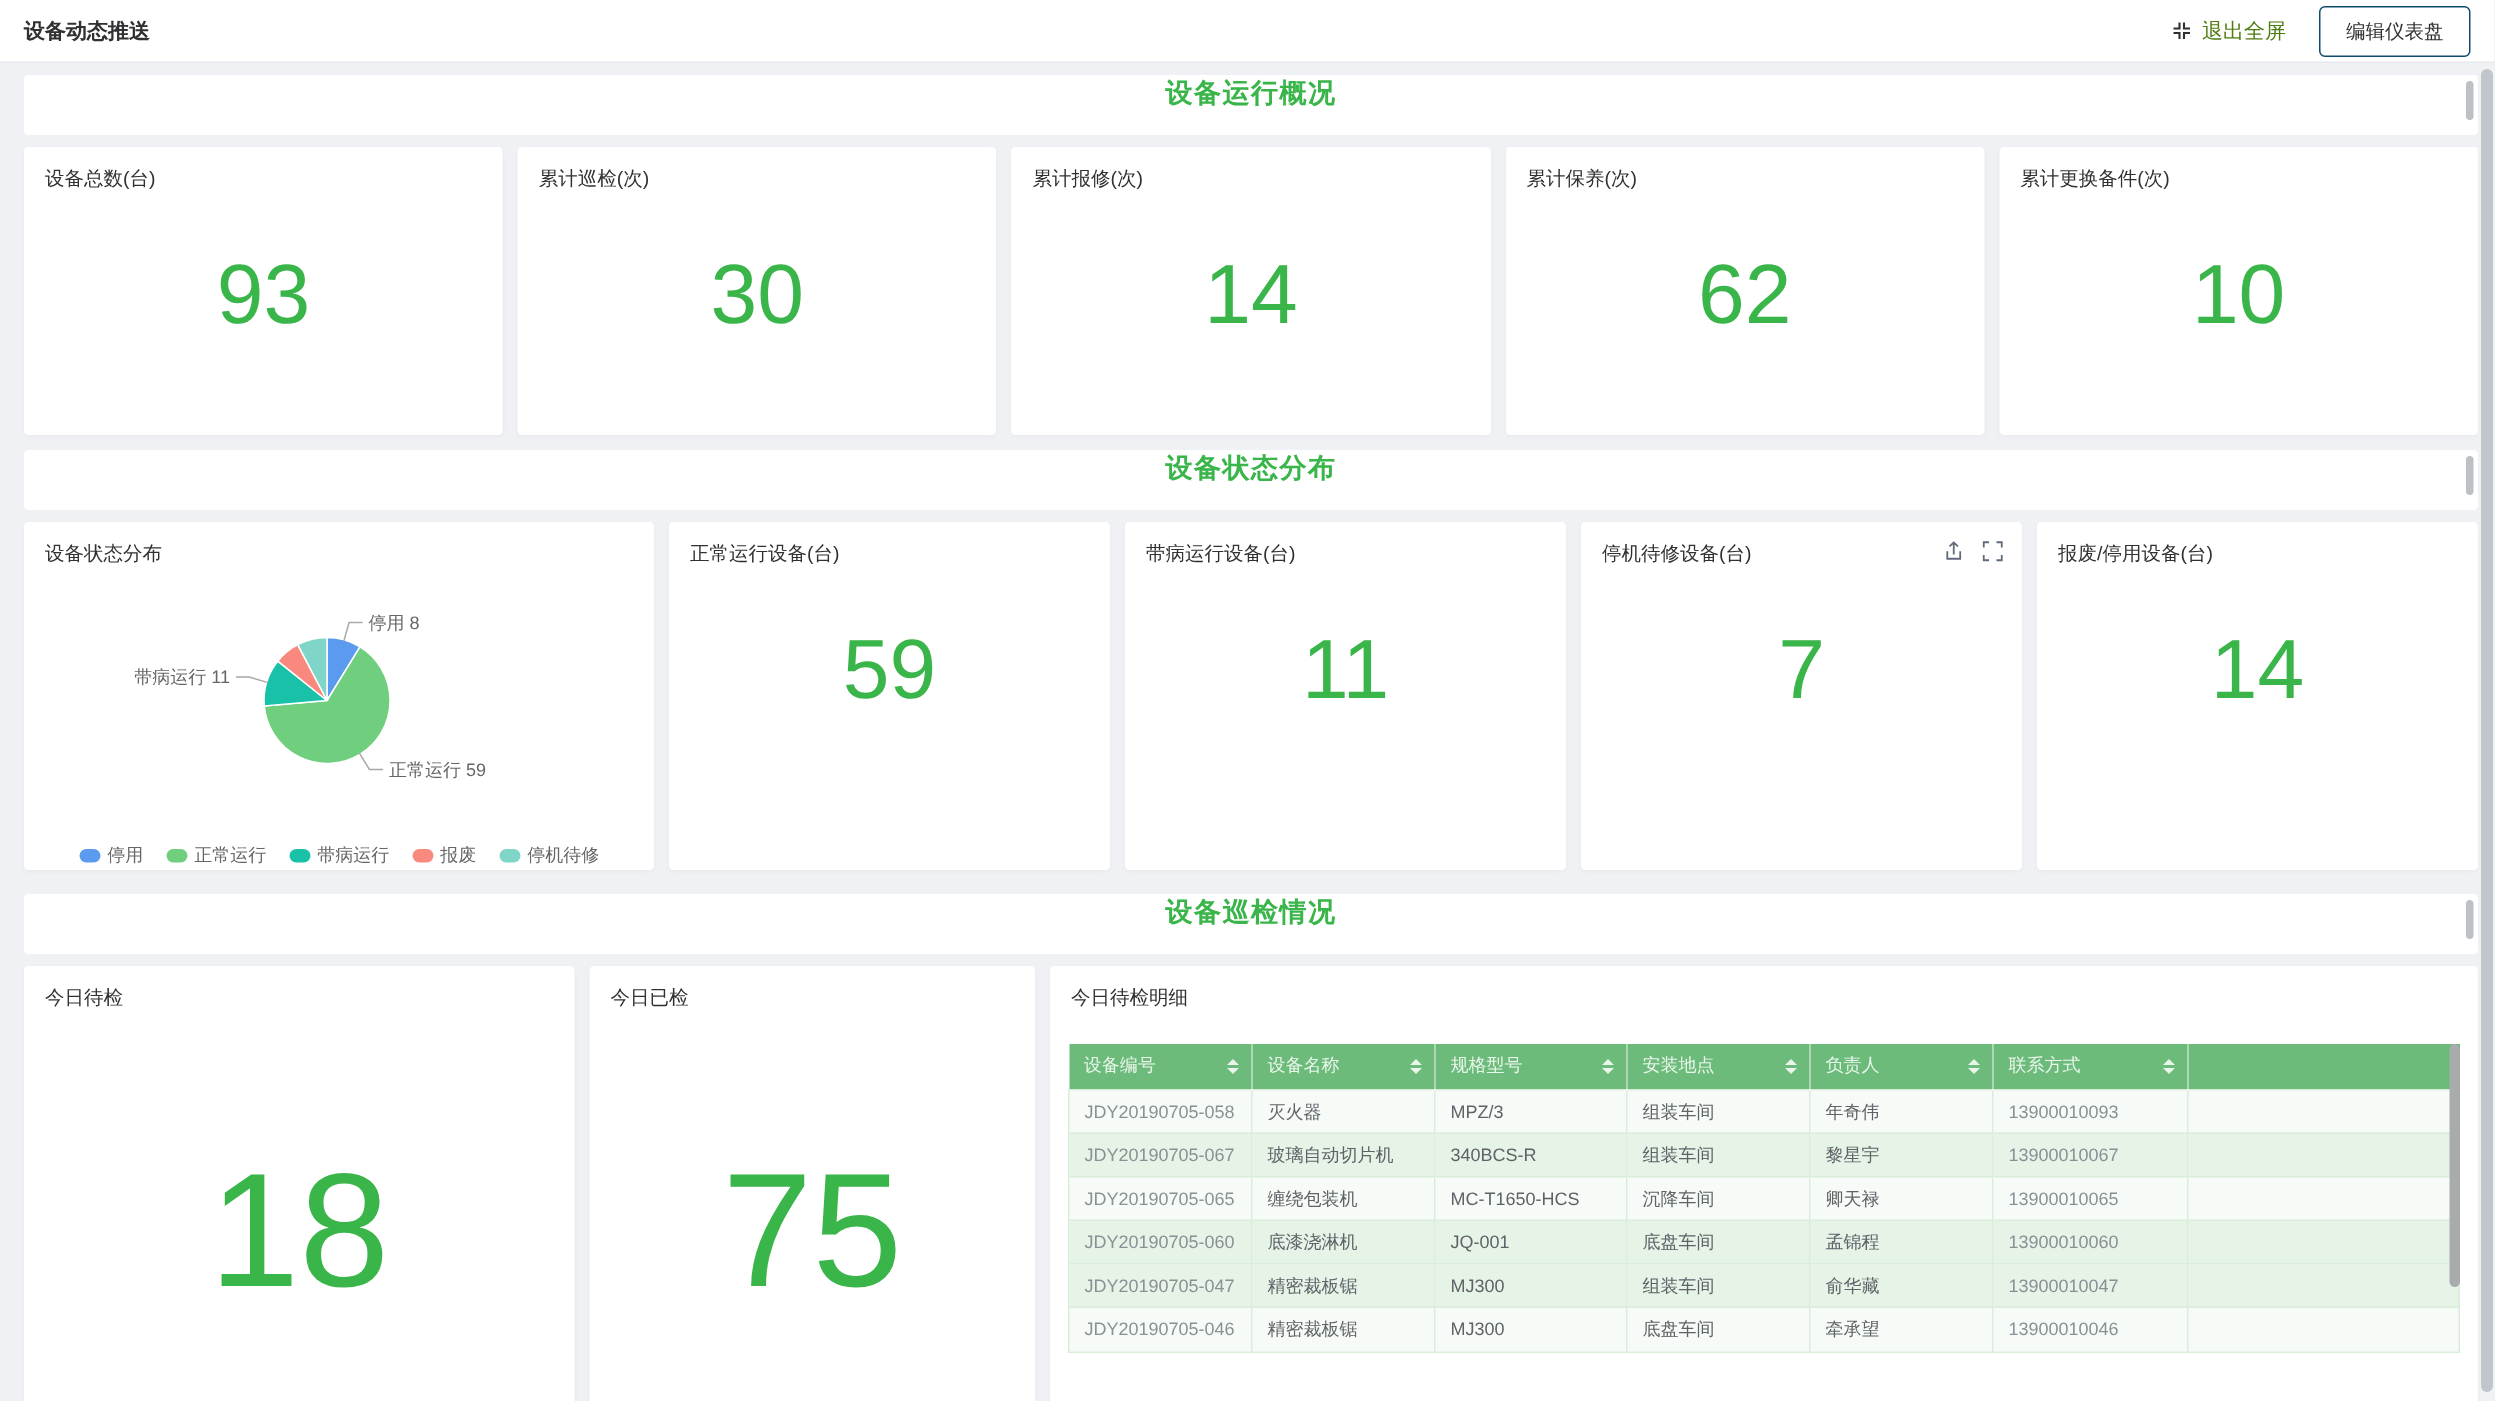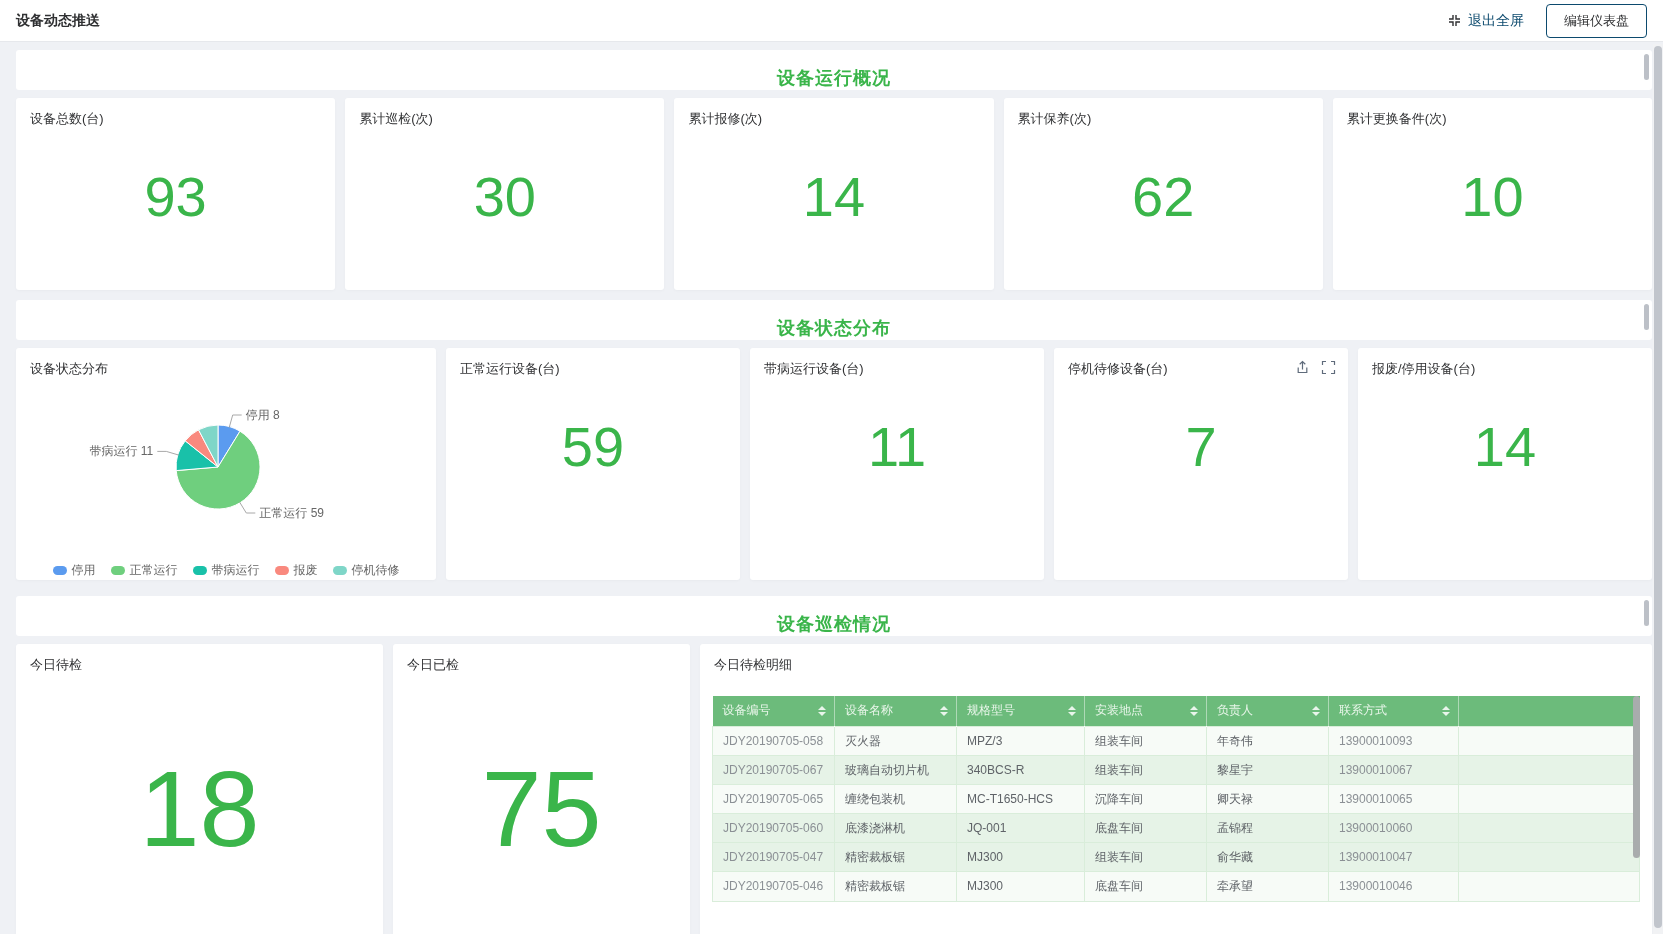--- a/index.html
+++ b/index.html
@@ -17,31 +17,31 @@
     font-family:"Liberation Sans","DejaVu Sans",sans-serif;
     position:relative;
   }
   
   .topbar{
     height:42px;background:#fff;display:flex;align-items:center;
     justify-content:space-between;padding:0 16px;border-bottom:1px solid #e6e8ec;
   }
   .topbar-title{font-size:14px;font-weight:bold;color:#303133;}
   .topbar-right{display:flex;align-items:center;gap:22px;}
-  .exit-fs{display:flex;align-items:center;gap:6px;font-size:14px;color:#0c4a6e;cursor:pointer;}
+  .exit-fs{display:flex;align-items:center;gap:6px;font-size:14px;color:#4d7c0f;cursor:pointer;}
   .edit-btn{
     background:#fff;border:1px solid #0c4a6e;border-radius:4px;
     padding:7px 17px;font-size:13px;color:#303133;cursor:pointer;
     font-family:inherit;
   }
   
   .main{padding:8px 11px 0 16px;}
   .strip{
     height:40px;background:#fff;border-radius:3px;position:relative;
-    display:flex;align-items:flex-end;justify-content:center;
+    display:flex;align-items:flex-start;justify-content:center;
   }
   .strip + .row{margin-top:8px;}
   .strip.mt10{margin-top:10px;}
   .strip.mt16{margin-top:16px;}
   .strip-title{font-size:18px;font-weight:bold;color:var(--accent);letter-spacing:1px;}
   .strip-scroll{
     position:absolute;right:3px;top:4px;width:5px;height:26px;
     border-radius:3px;background:#bcc0c7;cursor:pointer;
   }
   .row{display:flex;gap:10px;}
@@ -53,21 +53,21 @@
   .row-inspect .card{height:400px;}
   .row-inspect .table-card{flex:1;}
   #inspect-cards{display:contents;}
   #inspect-cards .stat-card:nth-child(1){width:367px;flex:none;}
   #inspect-cards .stat-card:nth-child(2){width:297px;flex:none;}
   .card-title{padding:12px 14px;font-size:13px;color:#303133;}
   .stat-value{
     position:absolute;left:50%;top:98px;transform:translate(-50%,-50%);
     font-size:56px;color:var(--accent);white-space:nowrap;
   }
-  .stat-value.big{top:164px;font-size:108px;}
+  .stat-value.big{top:176px;font-size:108px;}
   .card-icons{position:absolute;top:12px;right:12px;display:flex;gap:11px;}
   .card-icons svg{cursor:pointer;display:block;}
   
   #pie-svg{display:block;margin-top:2px;}
   .pie-label{font-size:12px;fill:#666;}
   .legend{display:flex;justify-content:center;align-items:center;gap:15px;margin-top:2px;}
   .legend-item{display:flex;align-items:center;gap:5px;font-size:12px;color:#666;cursor:pointer;font-family:Liberation Mono, monospace;}
   .legend-marker{width:14px;height:9px;border-radius:5px;display:inline-block;}
   
   .table-wrap{position:relative;margin:10px 12px 0 12px;}

